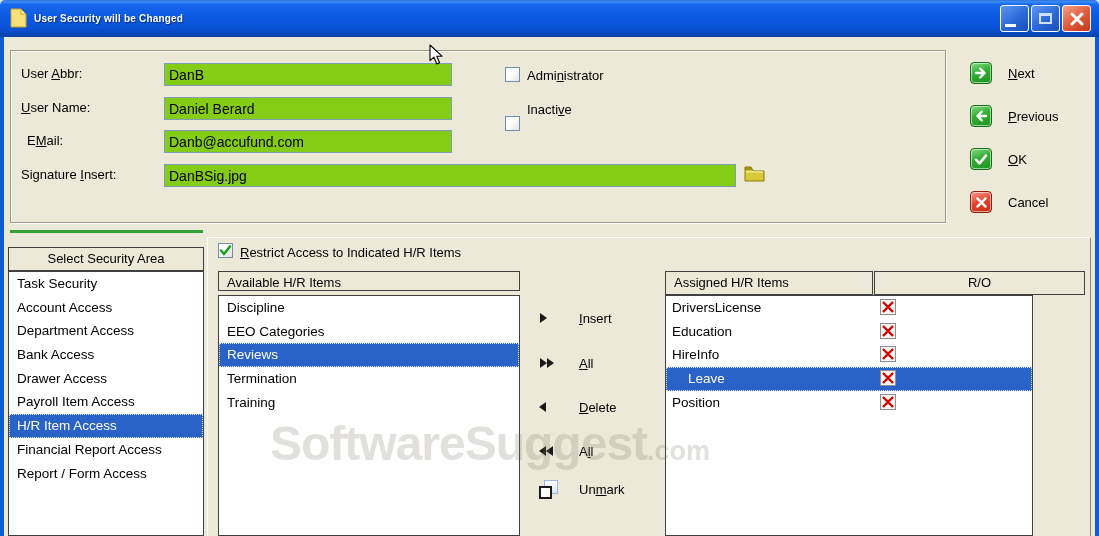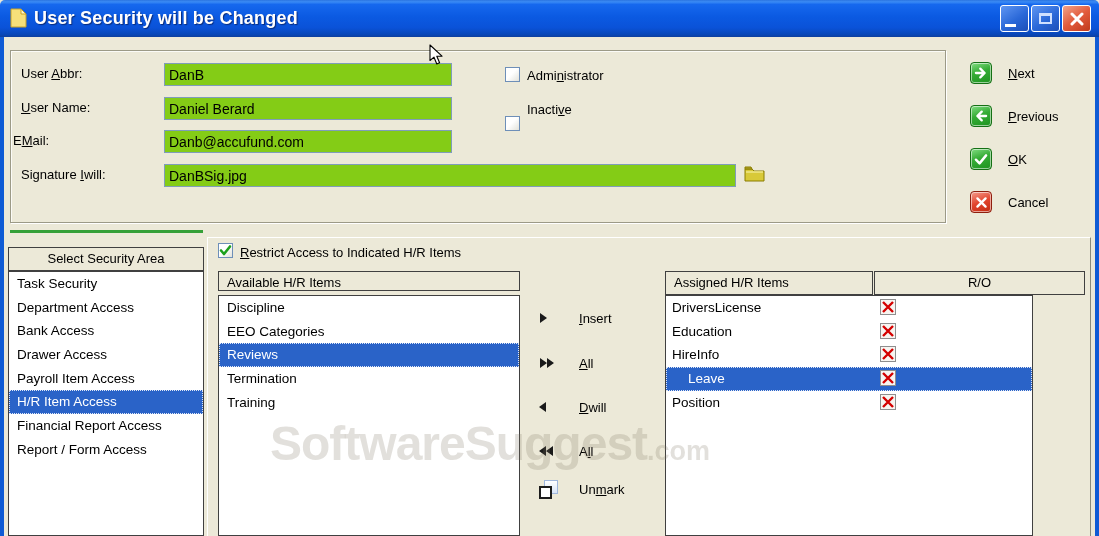--- a/index.html
+++ b/index.html
@@ -4,21 +4,21 @@
 <style>
   * { margin:0; padding:0; box-sizing:border-box; }
   html,body { width:1099px; height:536px; overflow:hidden; }
   body { background:#ECE9D8; font-family:"Liberation Sans", sans-serif; position:relative; }
   .abs { position:absolute; }
 
   
   .titlebar { left:0; top:0; width:1099px; height:37px;
     background:linear-gradient(180deg,#2b74e0 0%,#3b8bf5 5%,#1668ee 12%,#0b5ae2 45%,#0a52d8 75%,#0847b8 93%,#0d3f9e 100%);
     border-radius:5px 5px 0 0; display:flex; align-items:center; }
-  .title-text { color:#fff; font-size:18px; font-weight:bold; margin-left:8px;
+  .title-text { color:#fff; font-size:10px; font-weight:bold; margin-left:8px;
     text-shadow:1px 1px 1px rgba(10,30,90,.75); letter-spacing:.2px; }
   .win-btns { position:absolute; right:8px; top:5px; display:flex; gap:2px; }
   .wbtn { width:29px; height:27px; border-radius:3px; border:1px solid #fff;
     display:flex; align-items:center; justify-content:center; }
   .wbtn.blue { background:linear-gradient(145deg,#5f96f2 0%,#2a68d8 55%,#1c4fb8 100%); }
   .wbtn.redx { background:linear-gradient(145deg,#f2a389 0%,#e25b3c 50%,#c03a1c 100%); }
   .border-strip { top:37px; width:4px; height:499px; background:#0f5bd5; }
 
   .etched { border:1px solid #9c9a87; box-shadow:inset 1px 1px 0 rgba(255,255,255,.8), 1px 1px 0 #ffffff; }
 
@@ -88,24 +88,24 @@
 <div class="abs border-strip" style="left:0"></div>
 <div class="abs border-strip" style="left:1095px"></div>
 
 <div class="abs etched" style="left:10px;top:50px;width:936px;height:173px;">
   <span class="abs lbl" style="left:10px;top:15px"><span>User </span><span class="mn">A</span><span>bbr:</span></span>
   <input class="xp-input" style="left: 153px; top: 12px; width: 288px;" value="DanB">
 
   <span class="abs lbl" style="left:10px;top:49px"><span></span><span class="mn">U</span><span>ser Name:</span></span>
   <input class="xp-input" style="left: 153px; top: 46px; width: 288px;" value="Daniel Berard">
 
-  <span class="abs lbl" style="left:2px;top:82px"><span>E</span><span class="mn">M</span><span>ail:</span></span>
+  <span class="abs lbl" style="left:16px;top:82px"><span>E</span><span class="mn">M</span><span>ail:</span></span>
   <input class="xp-input" style="left: 153px; top: 79px; width: 288px;" value="Danb@accufund.com">
 
-  <span class="abs lbl" style="left:10px;top:116px"><span>Signature </span><span class="mn">I</span><span>will:</span></span>
+  <span class="abs lbl" style="left:10px;top:116px"><span>Signature </span><span class="mn">I</span><span>nsert:</span></span>
   <input class="xp-input" style="left: 153px; top: 113px; width: 572px;" value="DanBSig.jpg">
   <svg class="abs" style="left:733px;top:114px" width="21" height="17" viewBox="0 0 21 17">
     <path d="M1,4 h7 l2,2 h10 v10 h-19 z" fill="#D8C938" stroke="#8A7D00"></path>
     <path d="M1,4 v-2 h6 l1,2 z" fill="#B5A82A" stroke="#8A7D00"></path>
     <path d="M2,7 h17" stroke="#EFE68A" stroke-width="1.5"></path>
   </svg>
 
   <div class="abs cb" style="left:494px;top:16px"></div>
   <span class="abs lbl" style="left:516px;top:17px"><span>Admi</span><span class="mn">n</span><span>istrator</span></span>
 
@@ -146,20 +146,21 @@
   <span class="act-lbl"><span>Cancel</span><span class="mn"></span><span></span></span>
 </div>
 
 <div class="abs" style="left:10px;top:230px;width:193px;height:3px;background:#35A038"></div>
 
 <div class="abs hdr-box" style="left:8px;top:247px;width:196px;height:24px;text-align:center">
   <span>Select Security Area</span>
 </div>
 <div class="abs list-box" style="left:8px;top:271px;width:196px;height:265px">
   <div class="list-item">Task Security</div>
+  <div class="list-item">Account Access</div>
   <div class="list-item">Department Access</div>
   <div class="list-item">Bank Access</div>
   <div class="list-item">Drawer Access</div>
   <div class="list-item">Payroll Item Access</div>
   <div class="list-item sel">H/R Item Access</div>
   <div class="list-item">Financial Report Access</div>
   <div class="list-item">Report / Form Access</div>
 </div>
 
 <div class="abs" style="left:207px;top:237px;width:884px;height:299px;background:#ECE9D8;border-top:1px solid #fff;border-left:1px solid #fff;border-right:1px solid #8a8a7a"></div>
@@ -197,21 +198,21 @@
       </svg>
     </span>
   <span class="tr-lbl"><span></span><span class="mn">A</span><span>ll</span></span>
 </div>
 <div class="tr-row" style="top:395px">
   <span class="tr-ic">
       <svg width="8" height="10" viewBox="0 0 8 10">
         <path d="M7,0 L0,5 L7,10 Z" fill="#1a1a1a"></path>
       </svg>
     </span>
-  <span class="tr-lbl"><span></span><span class="mn">D</span><span>will</span></span>
+  <span class="tr-lbl"><span></span><span class="mn">D</span><span>elete</span></span>
 </div>
 <div class="tr-row" style="top:439px">
   <span class="tr-ic">
       <svg width="15" height="10" viewBox="0 0 15 10">
         <path d="M7,0 L0,5 L7,10 Z M14,0 L7,5 L14,10 Z" fill="#1a1a1a"></path>
       </svg>
     </span>
   <span class="tr-lbl"><span>A</span><span class="mn">l</span><span>l</span></span>
 </div>
 <div class="tr-row" style="top:477px">

